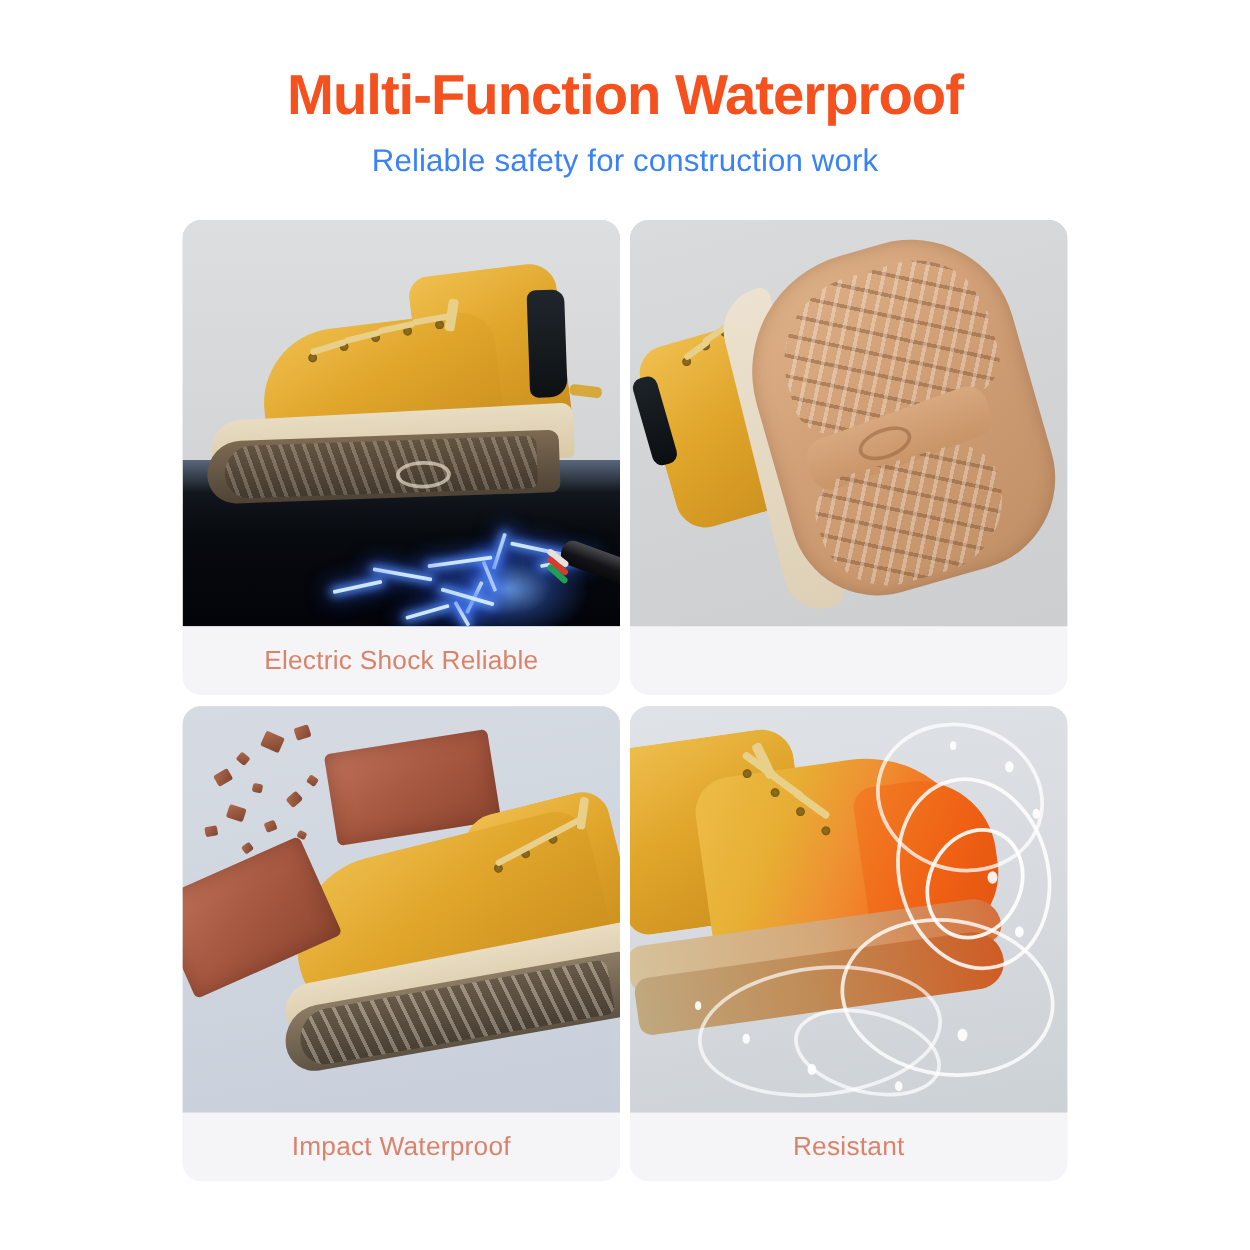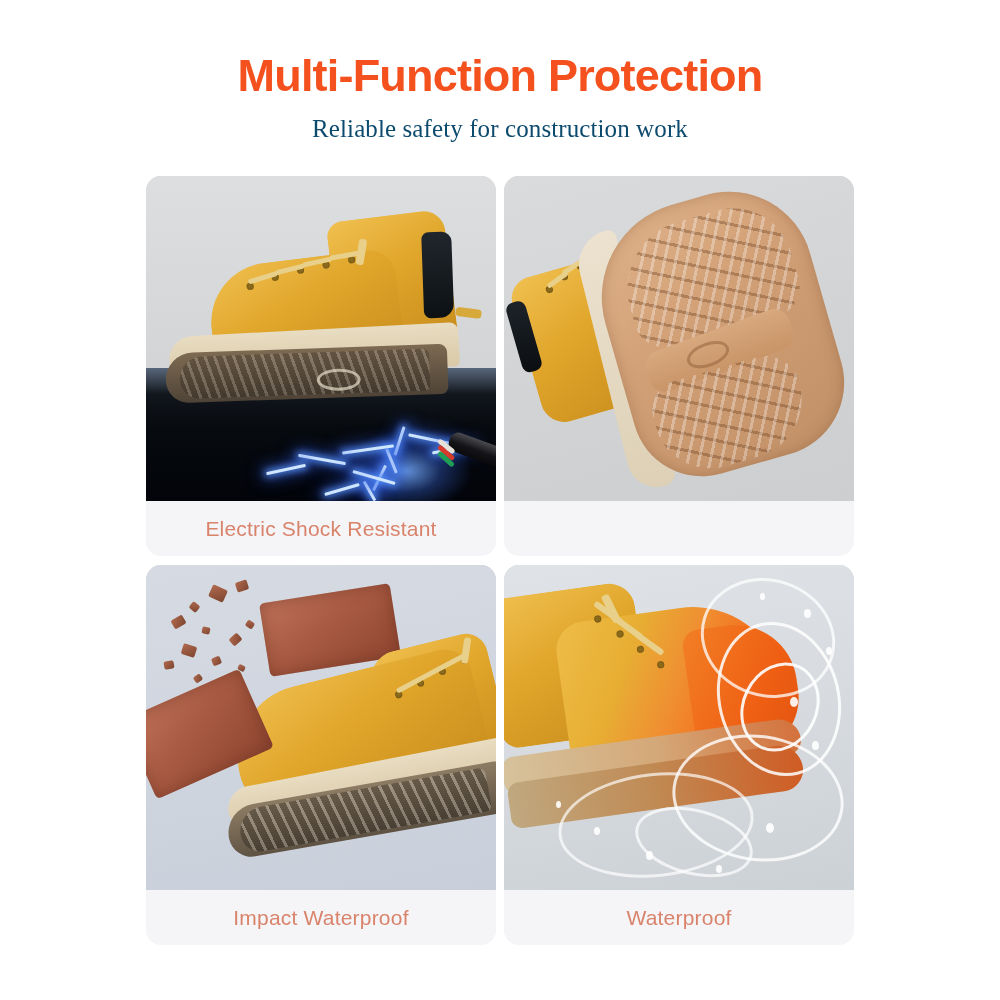--- a/index.html
+++ b/index.html
@@ -31,23 +31,22 @@
     font-weight: bold;
     letter-spacing: -0.8px;
     color: #f4511e;
     line-height: 1.05;
   }
 
   .subheadline {
     margin-top: 16px;
     font-size: 25px;
     font-weight: normal;
-    color: #0c4a6e;
+    color: #3b82f6;
     letter-spacing: 0.1px;
-    font-family: Liberation Serif, serif;
   }
 
   
   .feature-grid {
     position: absolute;
     left: 146px;
     top: 176px;
     width: 708px;
     display: grid;
     grid-template-columns: 350px 350px;
@@ -415,21 +414,21 @@
     background: rgba(255,255,255,.9);
     border-radius: 50%;
   }
 </style>
 </head>
 <body>
 
 <div class="page">
 
   <div class="header">
-    <div class="headline">Multi-Function Protection</div>
+    <div class="headline">Multi-Function Waterproof</div>
     <div class="subheadline">Reliable safety for construction work</div>
   </div>
 
   <div class="feature-grid">
 
     <div class="feature-card">
       <div class="card-photo">
         <div class="c1-bg"></div>
         <div class="c1-floor">
           <div class="c1-floor-sheen"></div>
@@ -474,21 +473,21 @@
           <div class="bolt" style="left:178px; top:312px; width:36px; height:3px;  transform:rotate(-16deg);"></div>
         </div>
 
         <div class="c1-cable"></div>
         <div class="c1-cable-tip">
           <div class="wire" style="left:0px;  top:2px;  background:#e6e2da; transform:rotate(18deg);"></div>
           <div class="wire" style="left:2px;  top:8px;  background:#d83a2c; transform:rotate(20deg);"></div>
           <div class="wire" style="left:4px;  top:14px; background:#1f9e57; transform:rotate(22deg);"></div>
         </div>
       </div>
-      <div class="card-caption">Electric Shock Resistant</div>
+      <div class="card-caption">Electric Shock Reliable</div>
     </div>
 
     <div class="feature-card">
       <div class="card-photo">
         <div class="c2-bg"></div>
         <div class="c2-group">
           <div class="boot-upper c2-shaft"></div>
           <div class="c2-collar"></div>
 
           <div class="eyelet" style="left:44px; top:52px;"></div>
@@ -586,17 +585,17 @@
           <div class="droplet" style="left:286px; top:132px; width:8px; height:10px;"></div>
           <div class="droplet" style="left:256px; top:28px;  width:5px; height:7px;"></div>
           <div class="droplet" style="left:308px; top:176px; width:7px; height:9px;"></div>
           <div class="droplet" style="left:90px;  top:262px; width:6px; height:8px;"></div>
           <div class="droplet" style="left:142px; top:286px; width:7px; height:9px;"></div>
           <div class="droplet" style="left:212px; top:300px; width:6px; height:8px;"></div>
           <div class="droplet" style="left:52px;  top:236px; width:5px; height:7px;"></div>
           <div class="droplet" style="left:262px; top:258px; width:8px; height:10px;"></div>
         </div>
       </div>
-      <div class="card-caption">Waterproof</div>
+      <div class="card-caption">Resistant</div>
     </div>
 
   </div>
 </div>
 
 </body></html>

